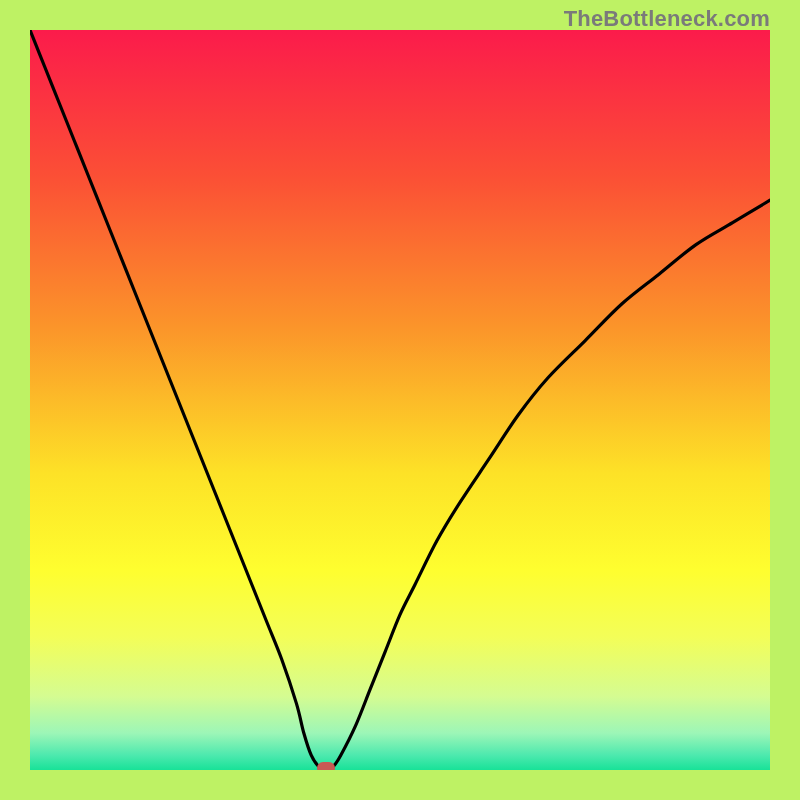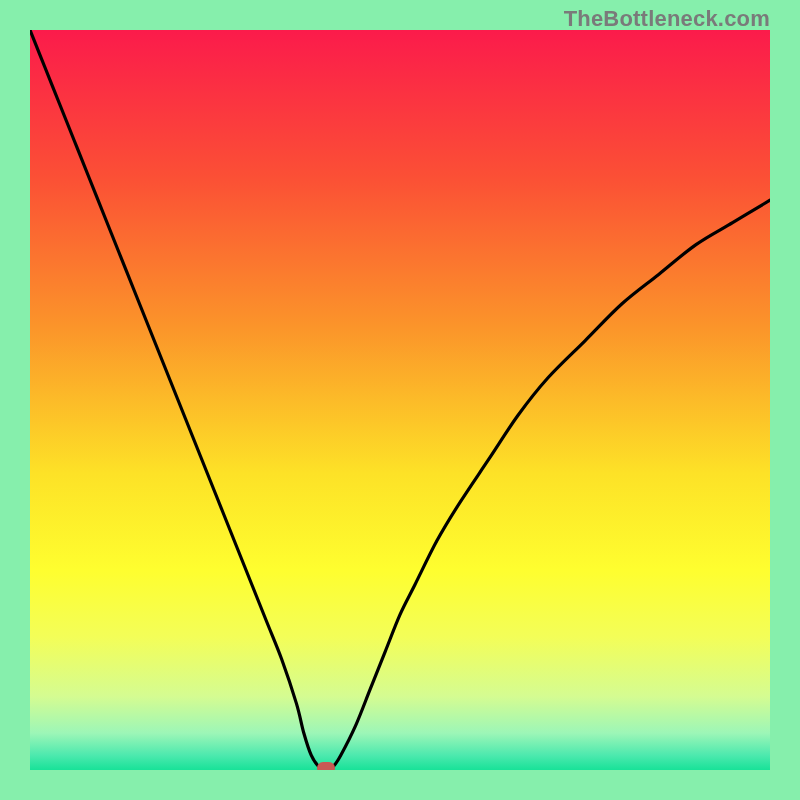--- a/index.html
+++ b/index.html
@@ -10,21 +10,21 @@
     background: #000000;
     overflow: hidden;
     font-family: Arial, Helvetica, sans-serif;
   }
   .frame {
     position: absolute;
     left: 0;
     top: 0;
     width: 800px;
     height: 800px;
-    background: #86efac;
+    background: #bef264;
   }
   .plot-area {
     position: absolute;
     left: 30px;
     top: 30px;
     width: 740px;
     height: 740px;
     overflow: hidden;
   }
   .gradient-bg {

